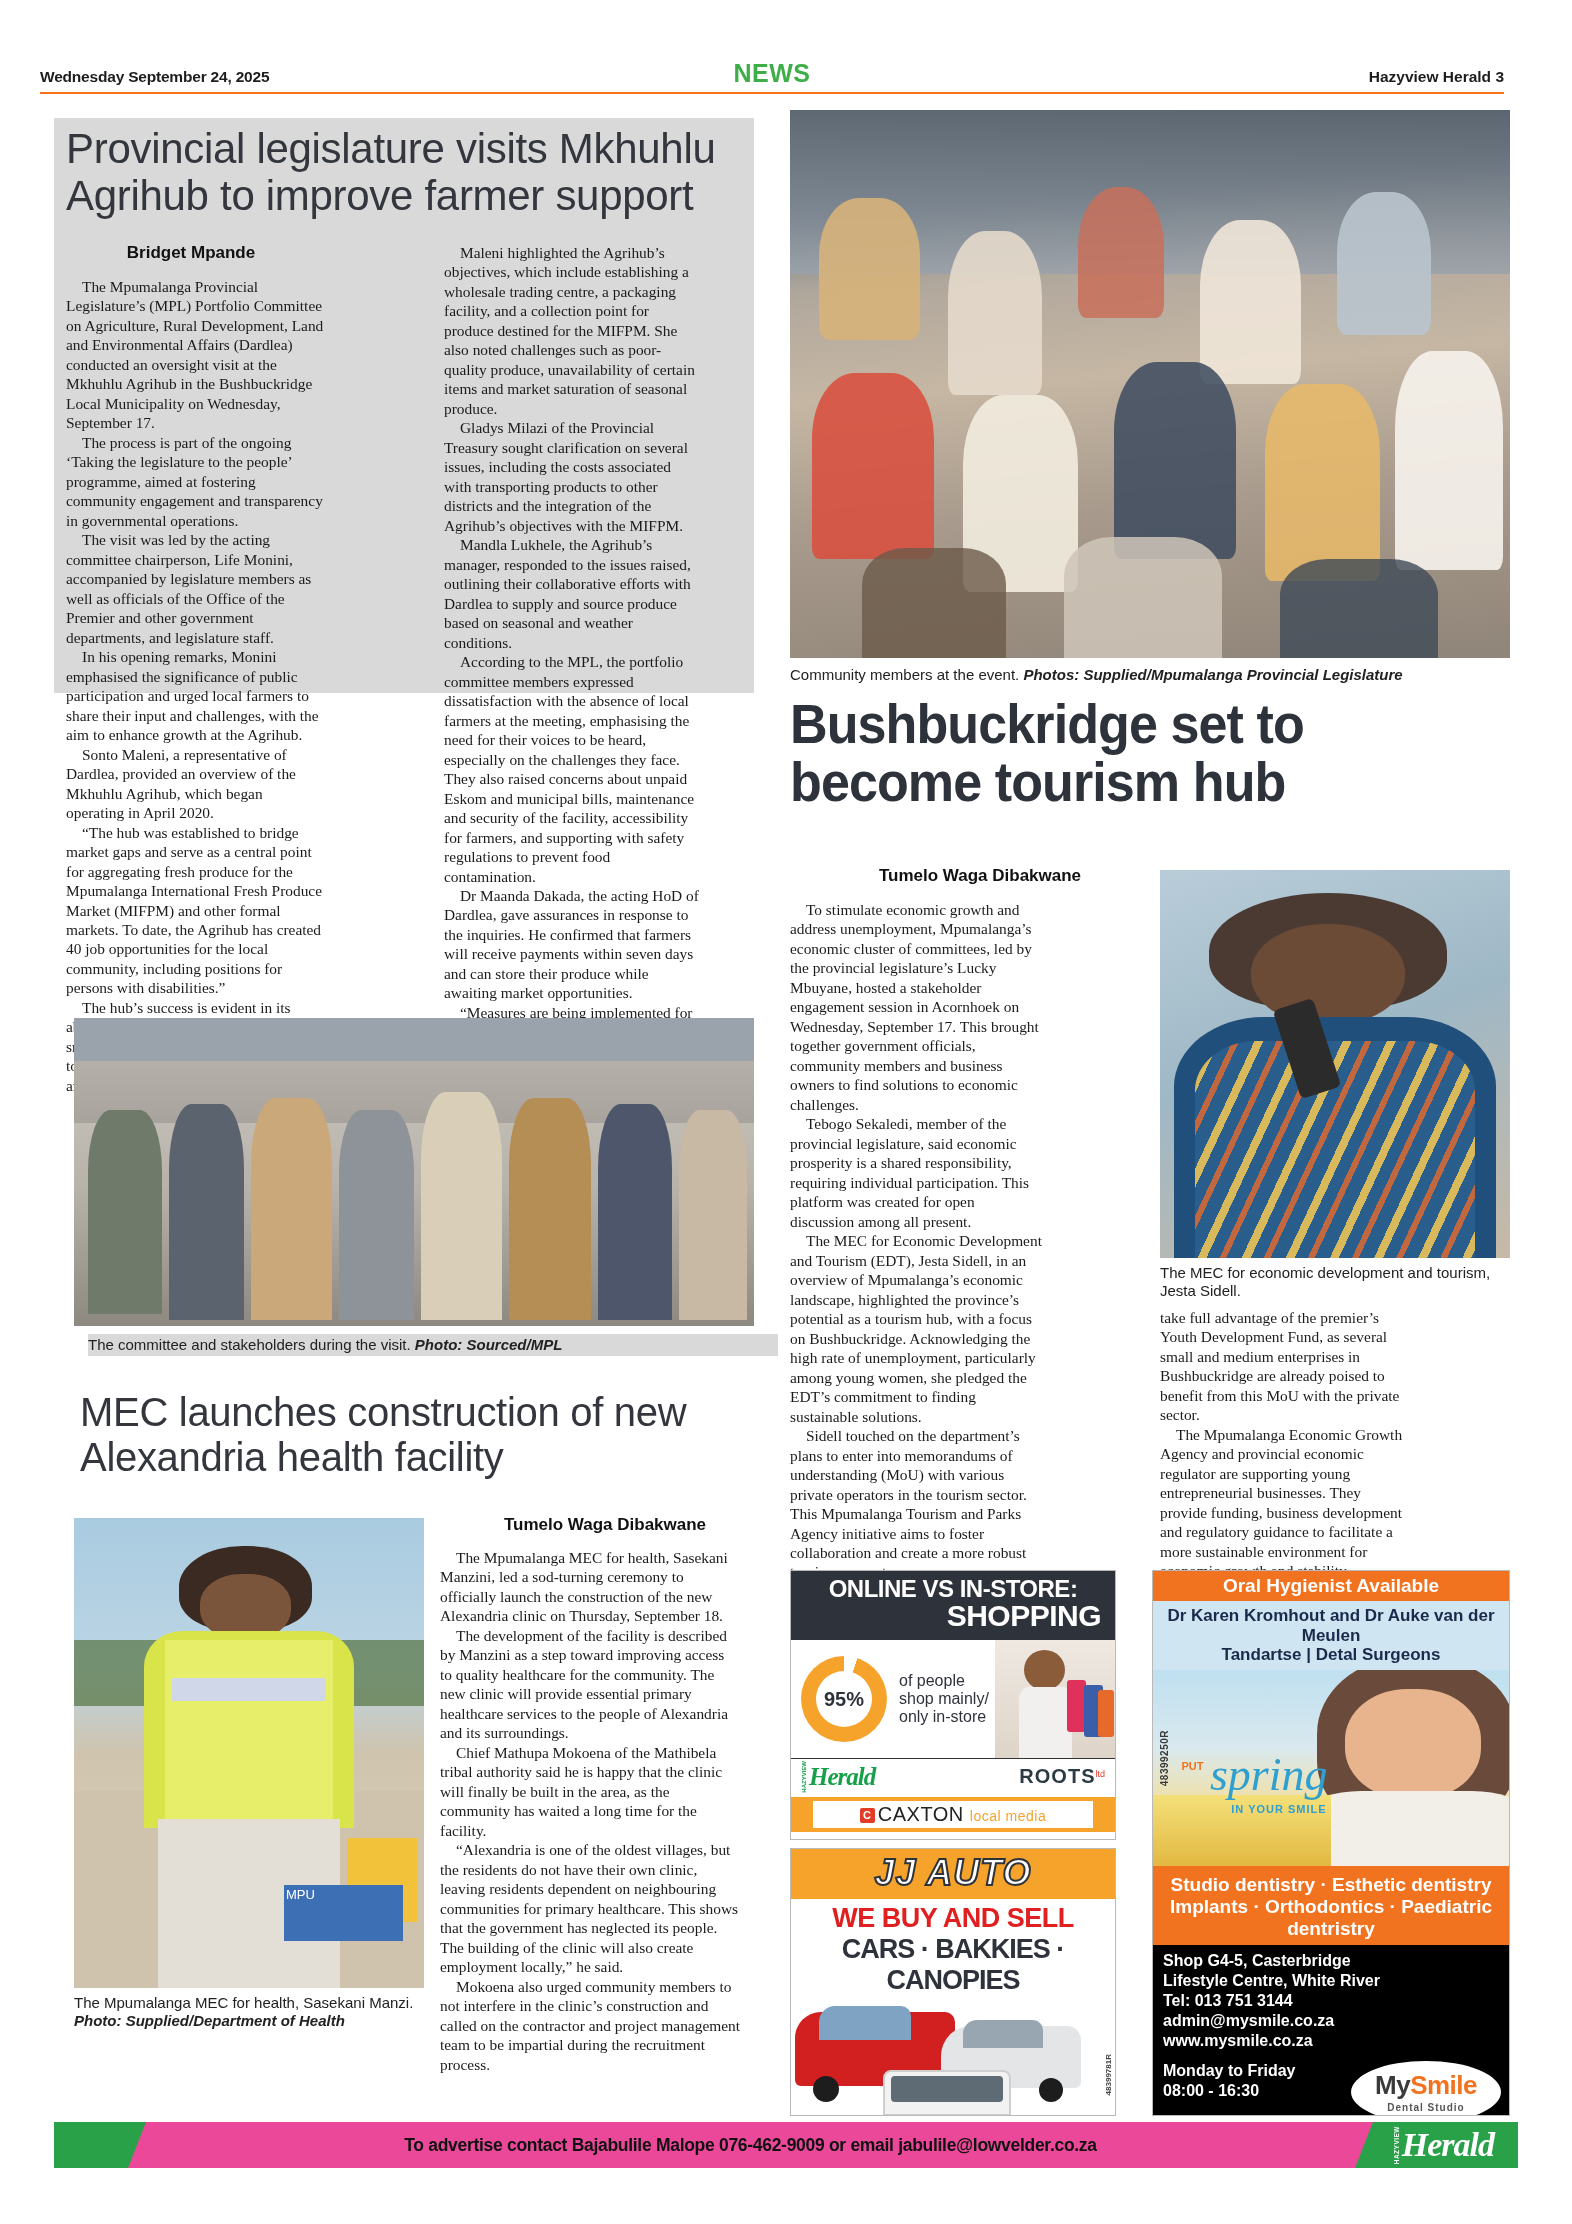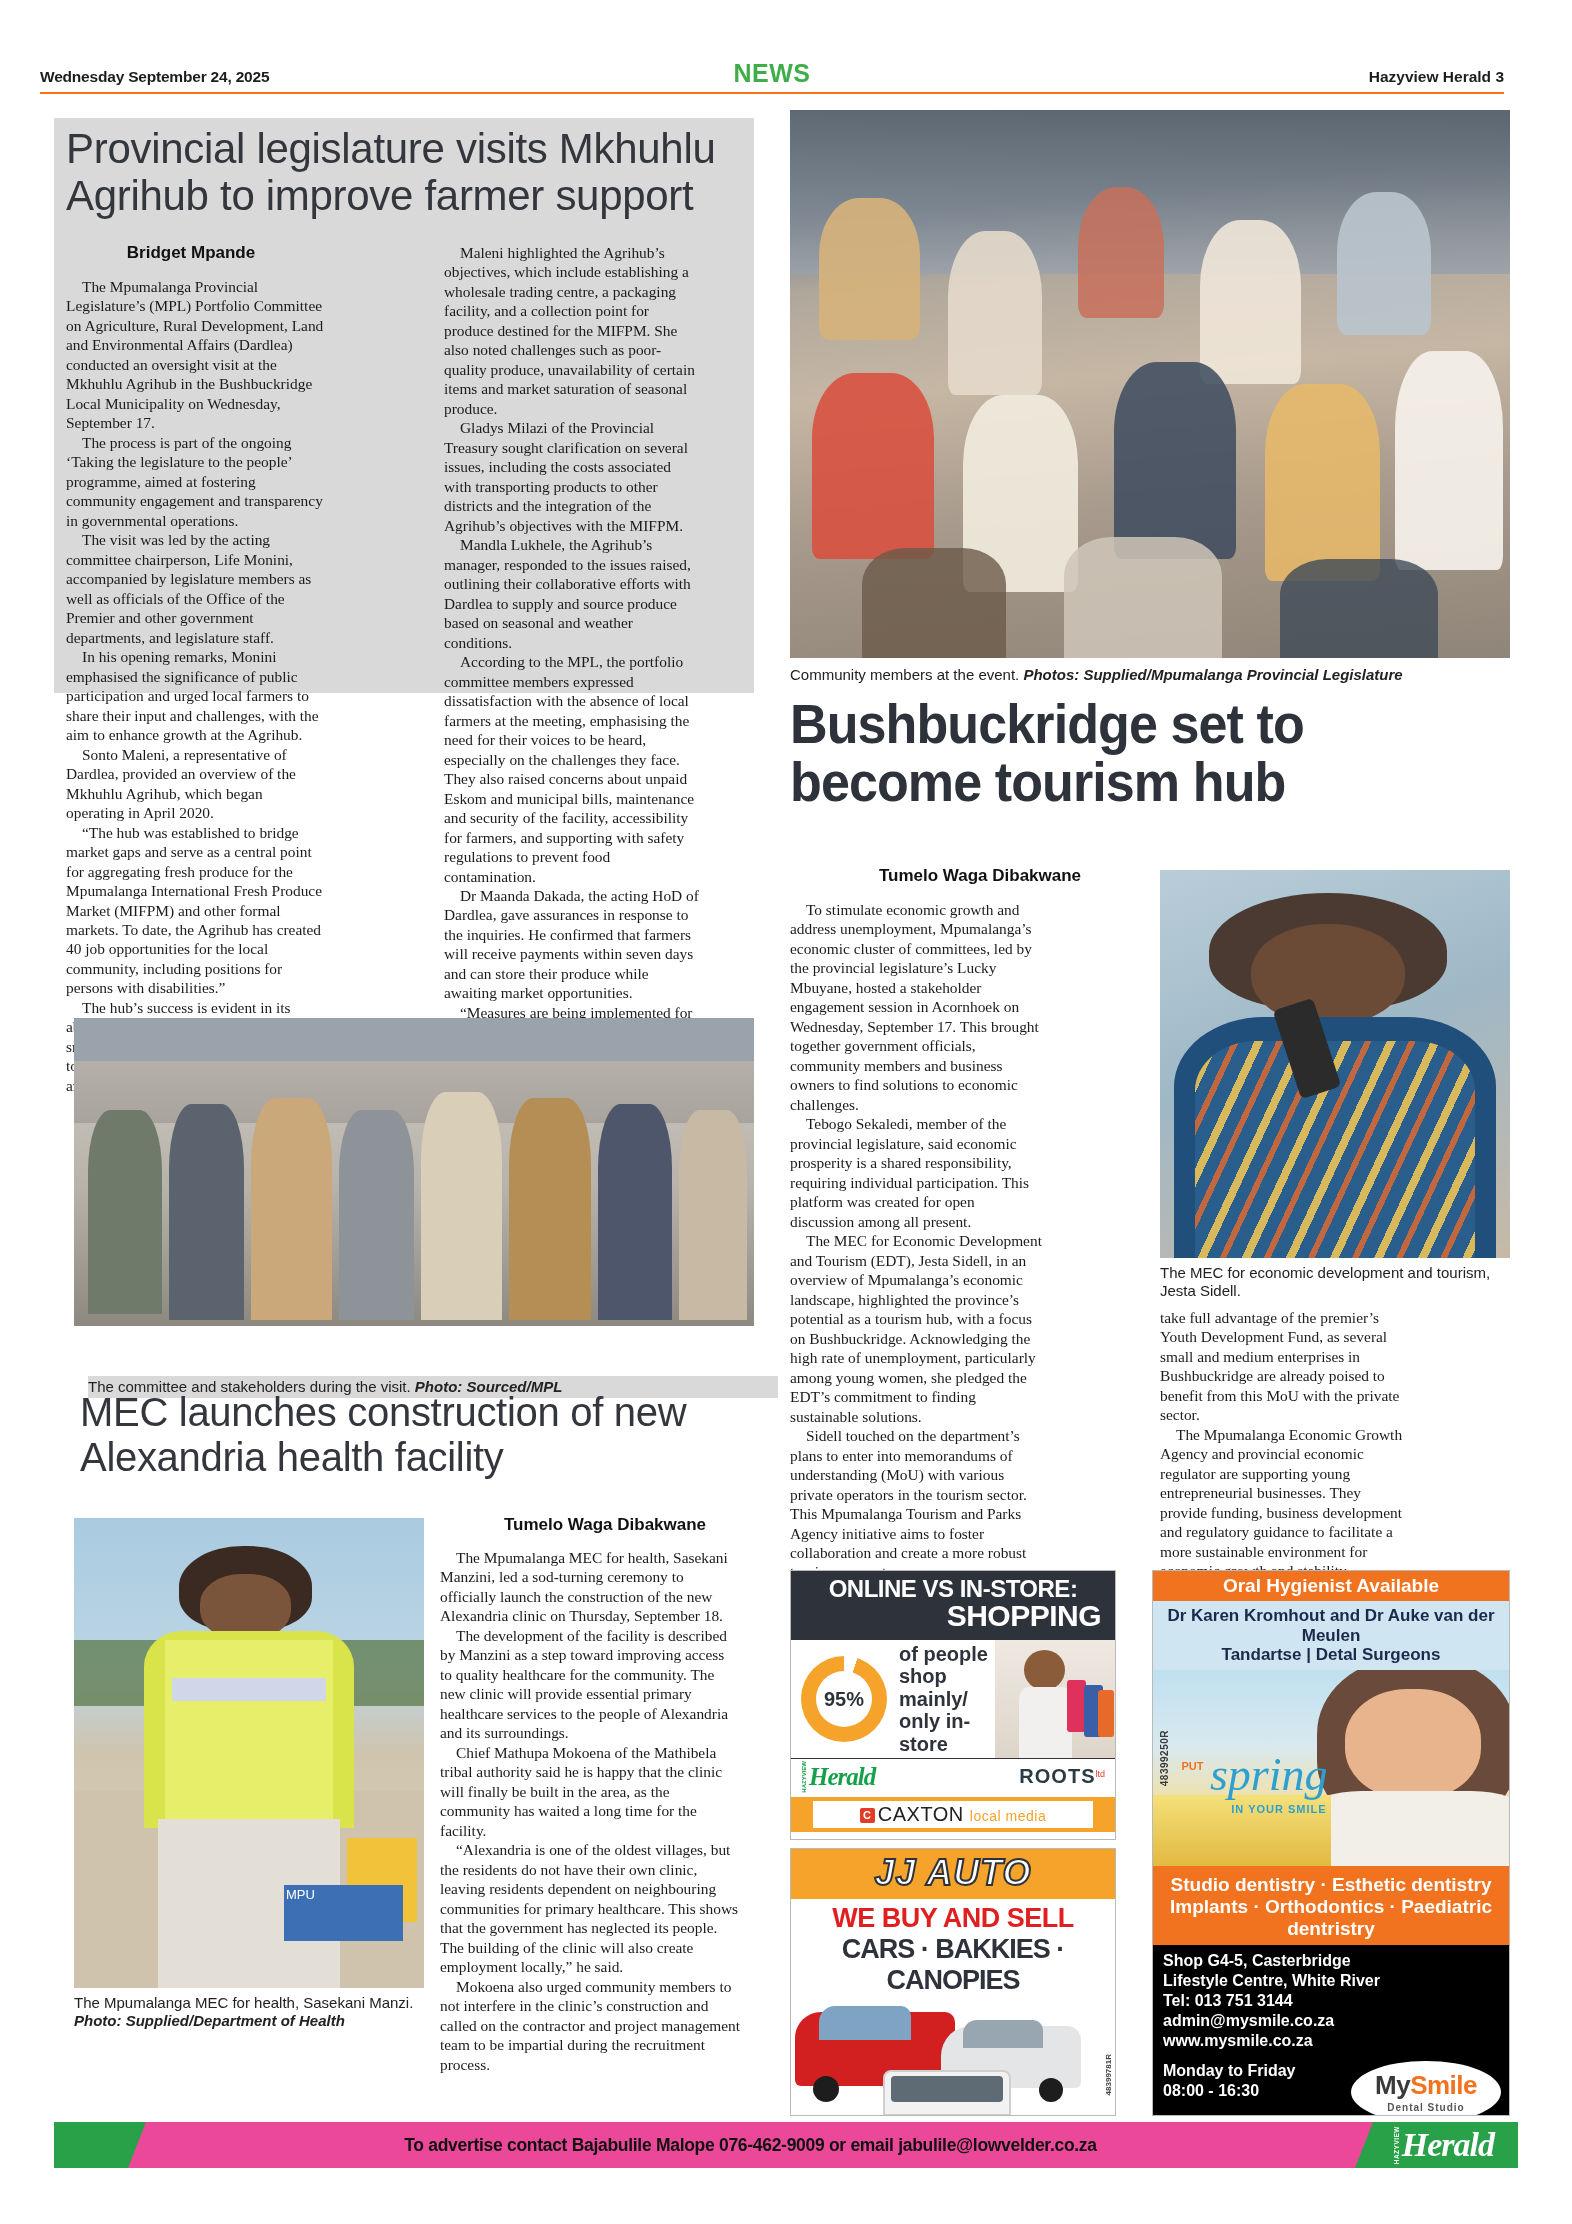--- a/index.html
+++ b/index.html
@@ -127,21 +127,21 @@
     position:relative; width:86px; height:86px; border-radius:50%;
     background: conic-gradient(from 18deg, #f5a32a 0 342deg, #ffffff 342deg 360deg);
     display:flex; align-items:center; justify-content:center;
   }
   .donut::after {
     content:""; position:absolute; width:56px; height:56px; border-radius:50%; background:#fff;
   }
   .donut span {
     position:relative; z-index:2; font-weight:700; font-size:20px; color:#2e323b;
   }
-  .ad-shop-txt { font-size:20px; line-height:1.13; color:#2e323b;font-weight:bold; }
+  .ad-shop-txt { font-size:16px; line-height:1.13; color:#2e323b; }
   .herald-mini {
     font-family:"Liberation Serif", serif; font-style:italic; font-weight:700;
     font-size:25px; color:#17a04a; letter-spacing:-1px;
   }
   .roots-mini { font-weight:700; font-size:20px; color:#2b3b44; letter-spacing:1px; }
   .caxton-bar { background:#f5a32a; padding:4px 0; }
   .caxton-in {
     background:#fff; margin:0 22px; text-align:center; padding:2px 0;
     font-size:20px; color:#222; letter-spacing:0.5px;
   }
@@ -246,21 +246,21 @@
     <div style="position:absolute;left:2%;top:30%;width:11%;height:66%;background:#6f7a6a;border-radius:30% 30% 0 0;"></div>
     <div style="position:absolute;left:14%;top:28%;width:11%;height:70%;background:#5a636e;border-radius:30% 30% 0 0;"></div>
     <div style="position:absolute;left:26%;top:26%;width:12%;height:72%;background:#caa87a;border-radius:30% 30% 0 0;"></div>
     <div style="position:absolute;left:39%;top:30%;width:11%;height:68%;background:#8e939a;border-radius:30% 30% 0 0;"></div>
     <div style="position:absolute;left:51%;top:24%;width:12%;height:74%;background:#d9cfb9;border-radius:30% 30% 0 0;"></div>
     <div style="position:absolute;left:64%;top:26%;width:12%;height:72%;background:#b58e55;border-radius:30% 30% 0 0;"></div>
     <div style="position:absolute;left:77%;top:28%;width:11%;height:70%;background:#4d566a;border-radius:30% 30% 0 0;"></div>
     <div style="position:absolute;left:89%;top:30%;width:10%;height:68%;background:#c8b9a4;border-radius:30% 30% 0 0;"></div>
     <div style="position:absolute;left:0;top:0;width:100%;height:14%;background:#9aa3ab;"></div>
   </div>
-  <div class="caption" style="position:absolute;left:88px;top:1334px;width:690px;background:#d9d9d9;padding:2px 0;margin-top:42px;">
+  <div class="caption" style="position:absolute;left:88px;top:1334px;width:690px;background:#d9d9d9;padding:2px 0;">
     <span>The committee and stakeholders during the visit. </span><b>Photo: Sourced/MPL</b>
   </div>
 
   <div class="s2-head">
     <div>Bushbuckridge set to</div>
     <div>become tourism hub</div>
   </div>
 
   <div class="byline" style="position:absolute;left:790px;top:866px;width:380px;">Tumelo Waga Dibakwane</div>
 

